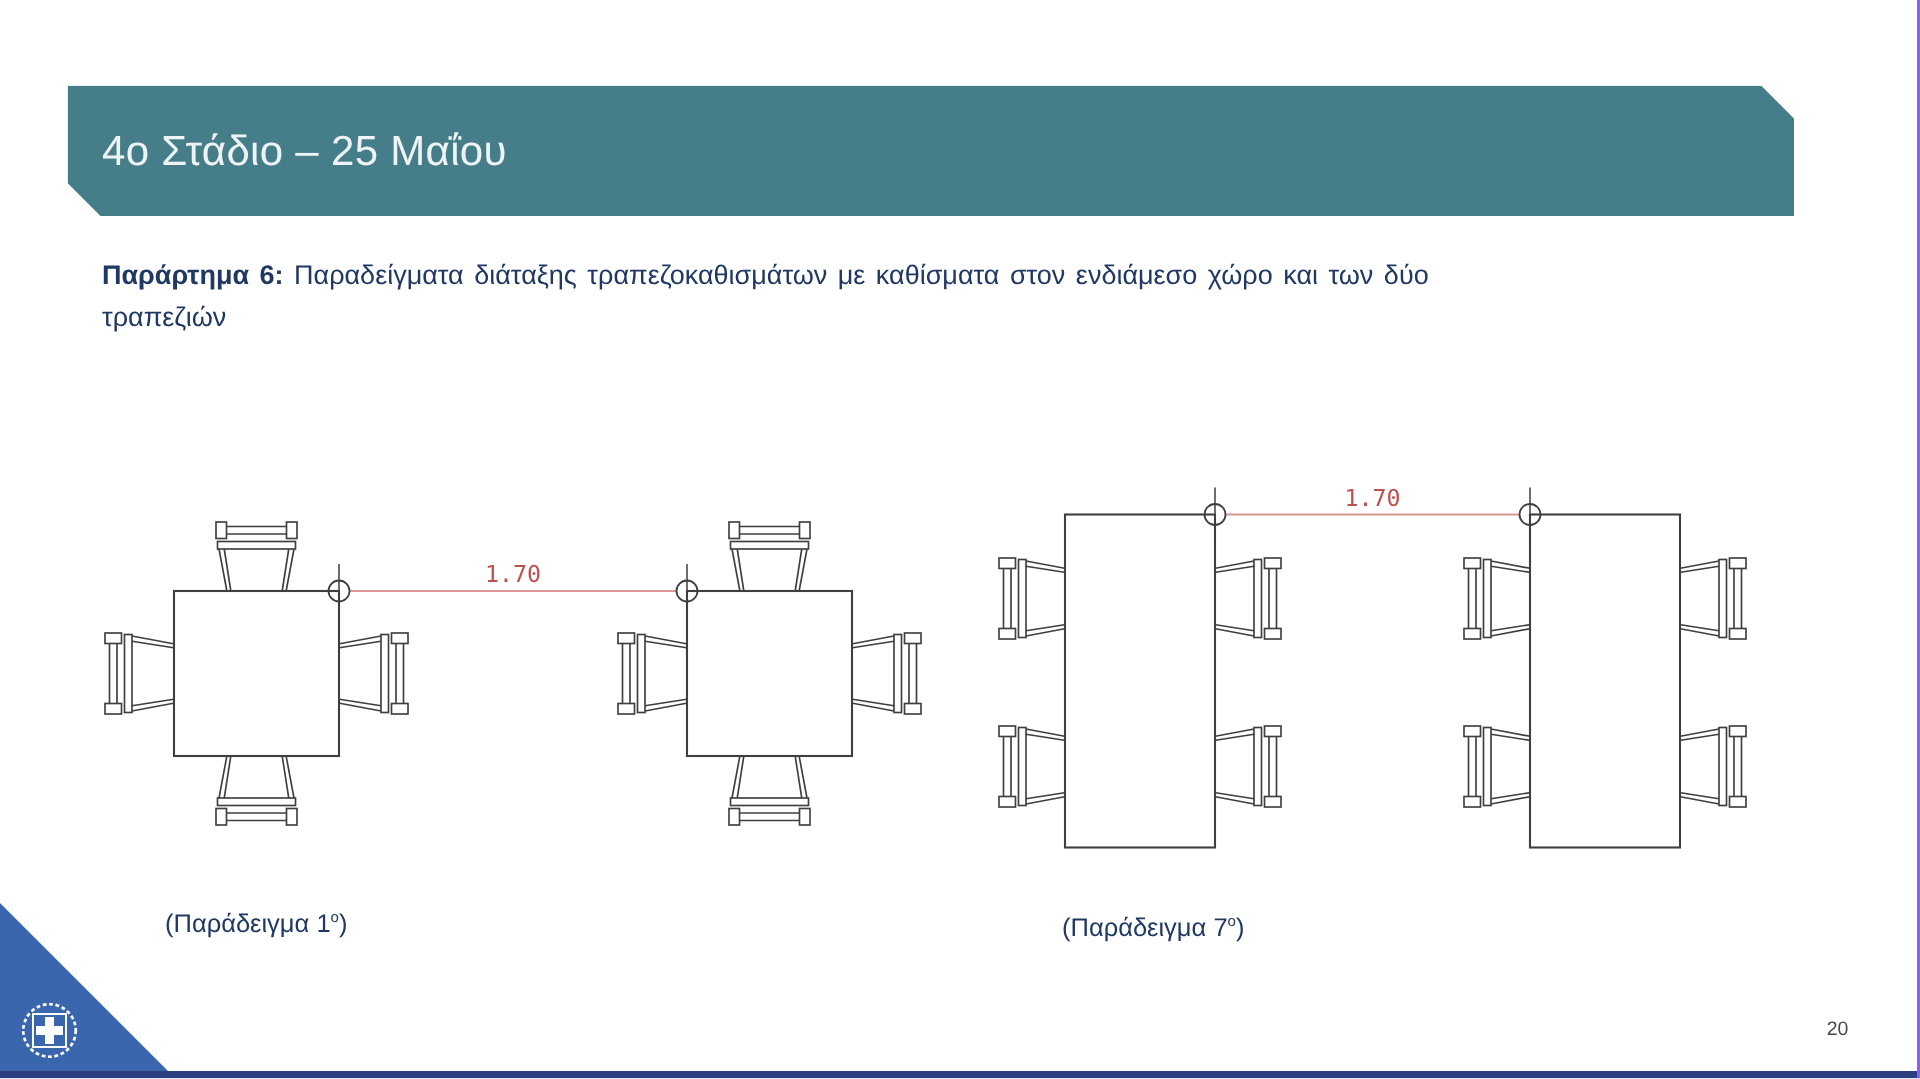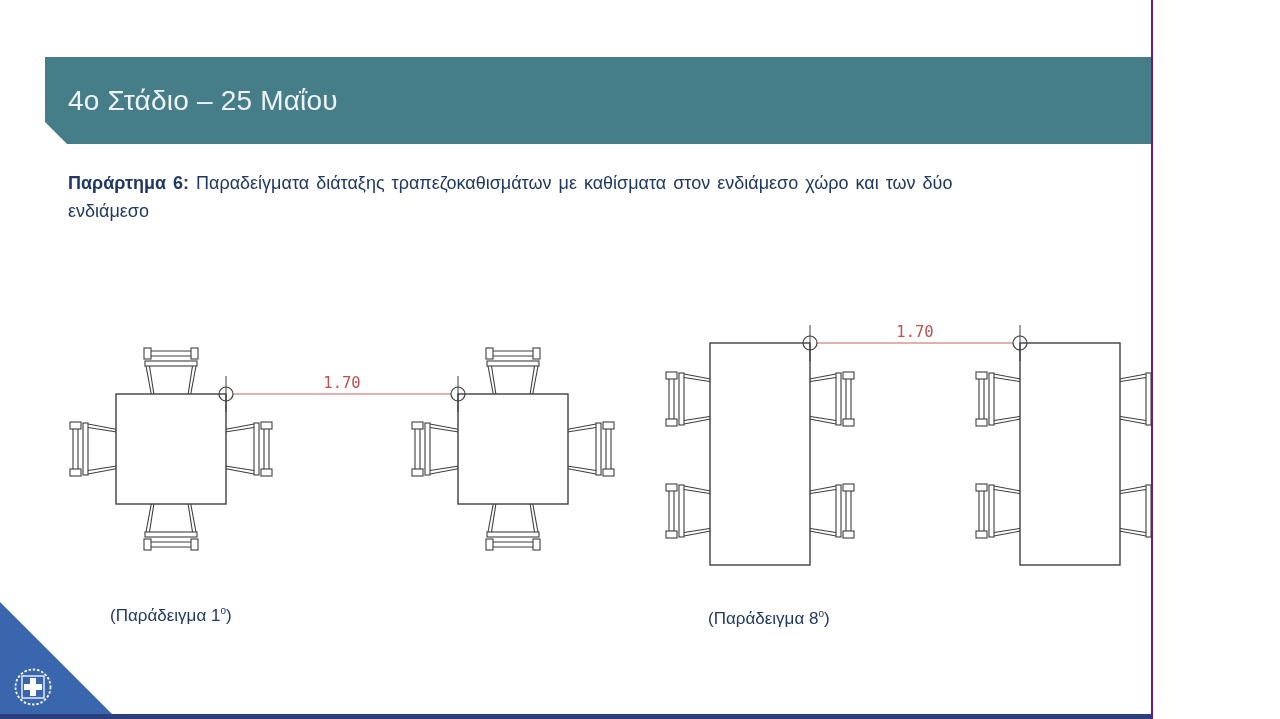--- a/index.html
+++ b/index.html
@@ -1,19 +1,19 @@
 <!DOCTYPE html>
 <html><head>
 <meta charset="utf-8">
 <style>
   html,body{margin:0;padding:0;background:#ffffff;}
   .slide{
-    position:relative;width:1153px;height:719px;background:#ffffff;overflow:hidden;
+    position:relative;width:1280px;height:719px;background:#ffffff;overflow:hidden;
     font-family:"Liberation Sans",sans-serif;
-    border-right:2px solid #701a75;box-sizing:border-box;padding-left:43px;
+    border-right:2px solid #8b5cf6;box-sizing:border-box;padding-left:43px;
   }
   .banner{
     position:absolute;left:45px;top:57px;width:1151px;height:87px;
     background:#457d89;display:flex;align-items:center;
     clip-path:polygon(0 0, calc(100% - 22px) 0, 100% 22px, 100% 100%, 22px 100%, 0 calc(100% - 22px));
   }
   .banner-title{
     color:#eef4f6;font-size:28px;letter-spacing:.2px;padding-left:23px;font-weight:400;
   }
   .figure-heading{
@@ -42,21 +42,21 @@
 <body>
 
 <div class="slide">
 
   <div class="banner">
     <span class="banner-title">4ο Στάδιο – 25 Μαΐου</span>
   </div>
 
   <div class="figure-heading">
     <b>Παράρτημα 6:</b><span> Παραδείγματα διάταξης τραπεζοκαθισμάτων με καθίσματα στον ενδιάμεσο χώρο και των δύο</span><br>
-    <span>ενδιάμεσο</span>
+    <span>τραπεζιών</span>
   </div>
 
   <svg class="diagram-layer" viewBox="0 0 1280 719" width="1280" height="719" xmlns="http://www.w3.org/2000/svg">
     <defs>
       <g id="chair" fill="none" stroke="#3f3f3f" stroke-width="1.1">
         <rect x="-27" y="0" width="7" height="11"></rect>
         <rect x="20" y="0" width="7" height="11"></rect>
         <path d="M-20,3 H20 M-20,8 H20"></path>
         <rect x="-26" y="13" width="52" height="5"></rect>
         <path d="M-25,18 L-19,50 M-21.5,18 L-16.5,50 M25,18 L19,50 M21.5,18 L16.5,50"></path>
@@ -109,21 +109,21 @@
         <circle cx="1020" cy="343" r="7" fill="none" stroke="#3f3f3f" stroke-width="1.2"></circle>
         <text class="dim-text" x="915" y="337" text-anchor="middle">1.70</text>
       </g>
     </g>
   </svg>
 
   <div class="caption" style="left:110px;top:606px;text-align:center;">
     <span>(Παράδειγμα 1</span><sup>ο</sup><span>)</span>
   </div>
   <div class="caption" style="left:708px;top:609px;">
-    <span>(Παράδειγμα 8</span><sup>ο</sup><span>)</span>
+    <span>(Παράδειγμα 7</span><sup>ο</sup><span>)</span>
   </div>
 
   <svg class="corner-logo" width="130" height="116" viewBox="0 0 130 116" xmlns="http://www.w3.org/2000/svg">
     <polygon points="0,4 0,116 112,116" fill="#3a66ae"></polygon>
     <g>
       <circle cx="33" cy="89" r="17.5" fill="none" stroke="#ffffff" stroke-width="1.8" stroke-dasharray="2.5,1.8"></circle>
       <rect x="22" y="78" width="22" height="22" fill="none" stroke="#ffffff" stroke-width="1.3"></rect>
       <rect x="30" y="80" width="6" height="18" fill="#ffffff"></rect>
       <rect x="24" y="86" width="18" height="6" fill="#ffffff"></rect>
     </g>

